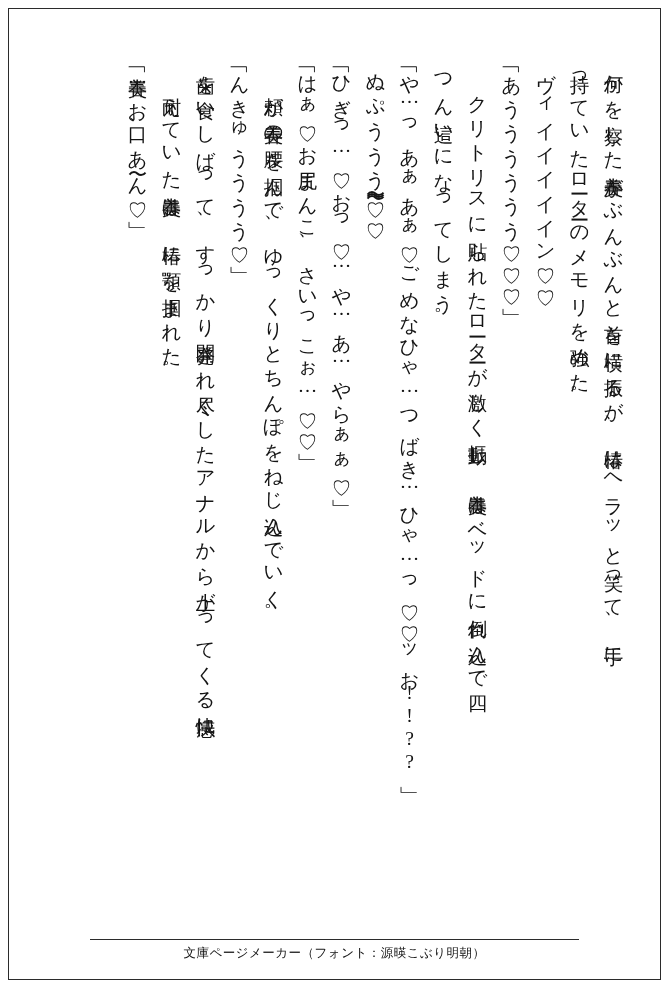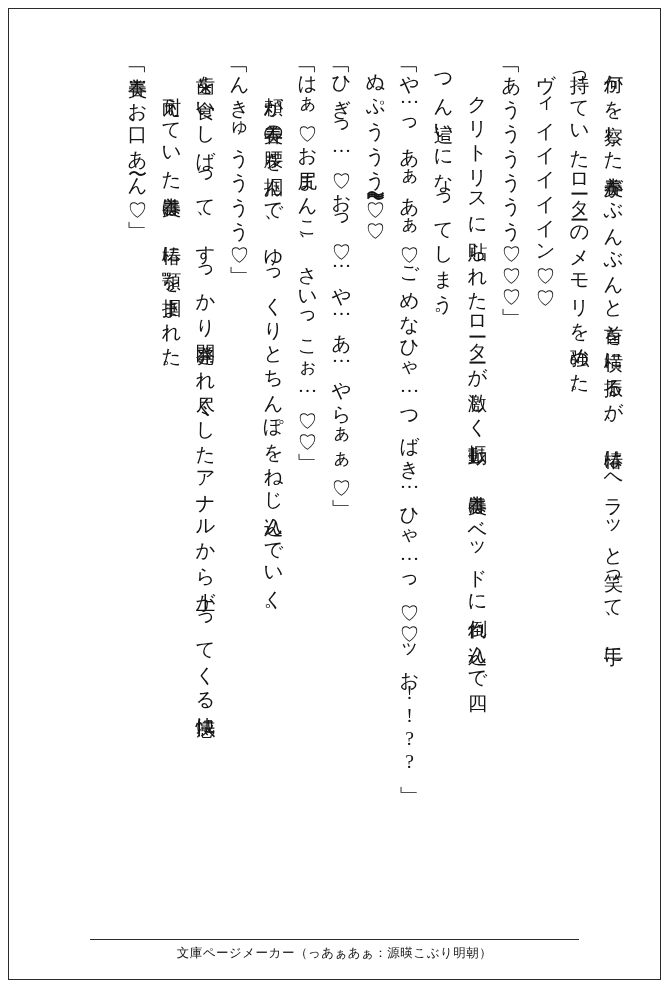--- a/index.html
+++ b/index.html
@@ -96,14 +96,14 @@
       <div class="vline">「ひぎっ…♡おっ♡…や…あ…やらぁぁ♡」</div>
       <div class="vline">「はぁ♡お尻まんこ、さいっこぉ…♡♡」</div>
       <div class="vline indent">頼が美春の腰を掴んで、ゆっくりとちんぽをねじ込んでいく。</div>
       <div class="vline">「んきゅうううう♡」</div>
       <div class="vline">歯を食いしばって、すっかり開発され尽くしたアナルから上がってくる快感に</div>
       <div class="vline indent">耐えていた美春は、椿に顎を掴まれた。</div>
       <div class="vline">「美春…お口、あ〜ん♡」</div>
     </div>
 
   <div class="footer-rule"></div>
-  <div class="footer">文庫ページメーカー（っあぁあぁ：源暎こぶり明朝）</div>
+  <div class="footer">文庫ページメーカー（フォント：源暎こぶり明朝）</div>
 </div>
 
 </body></html>

